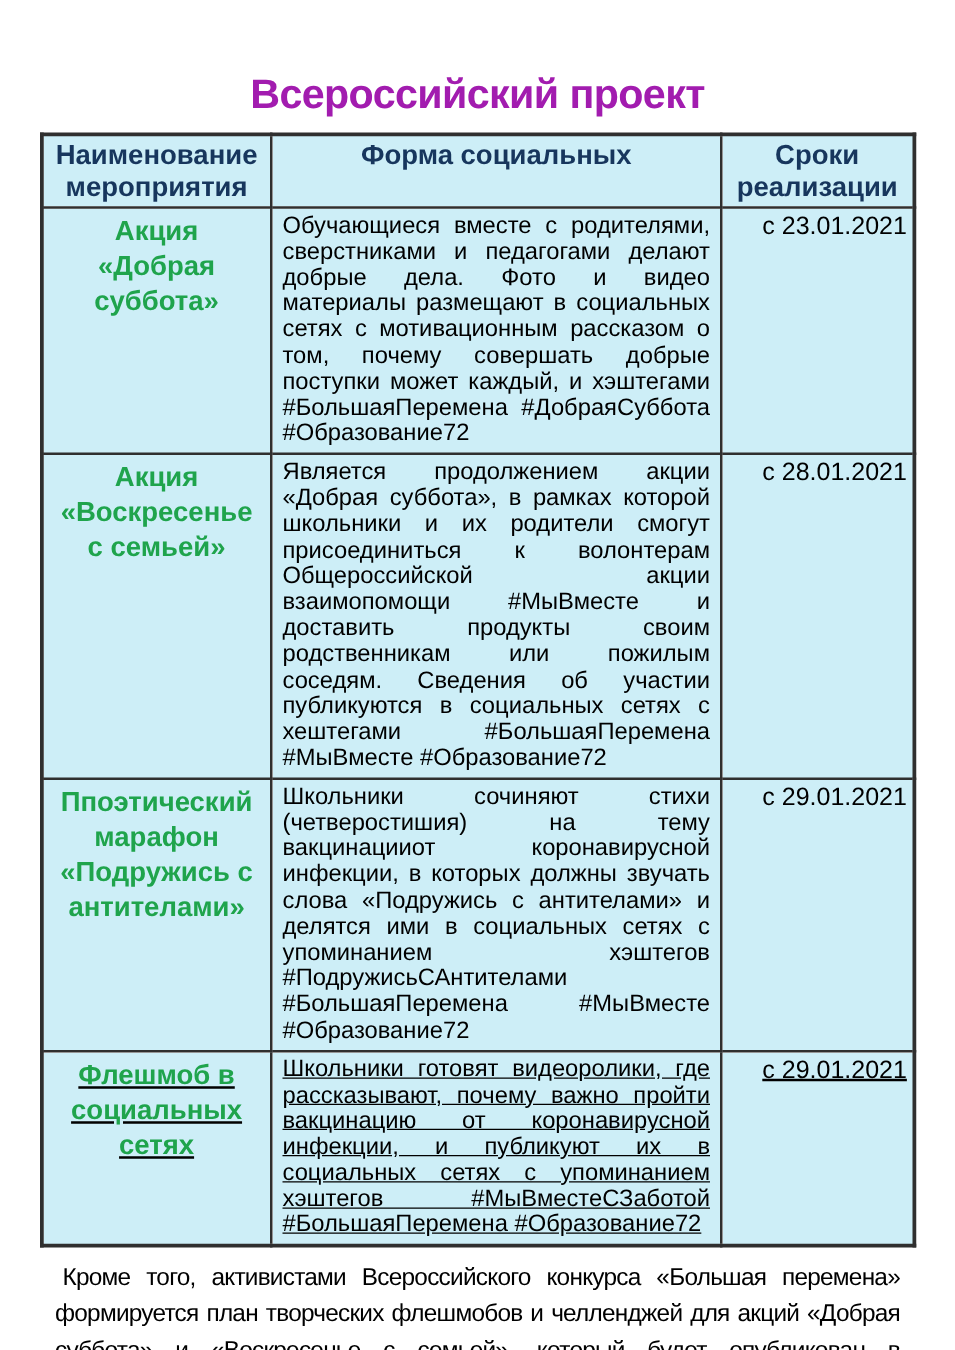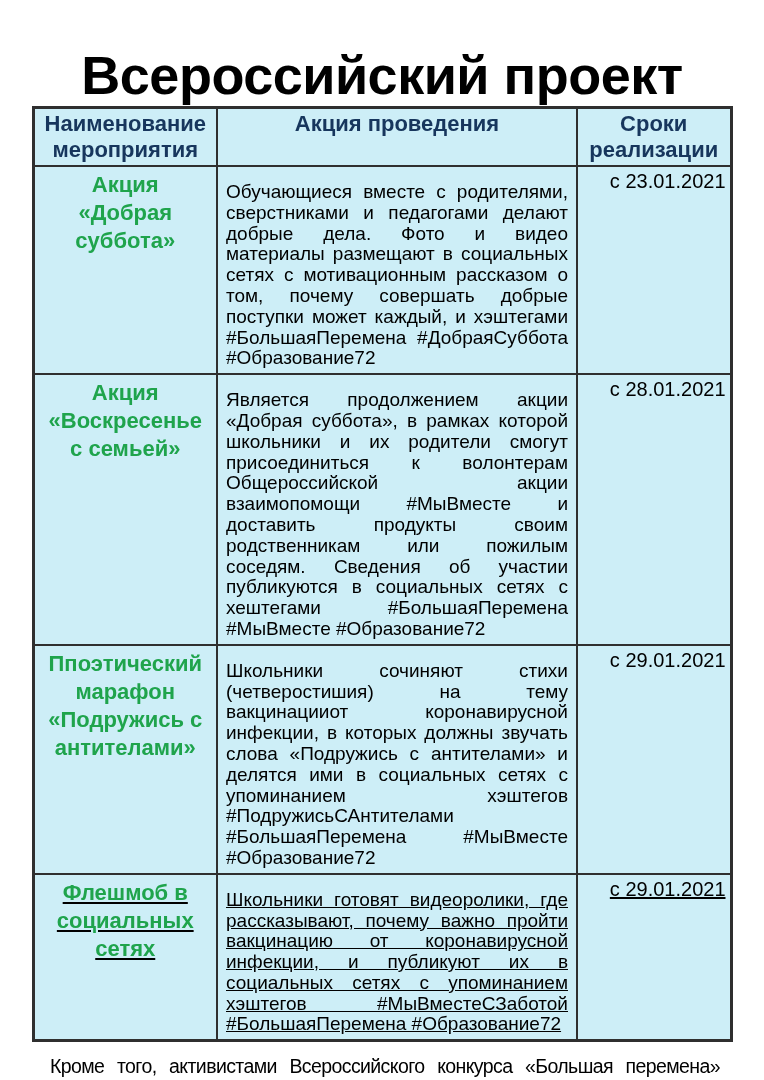--- a/index.html
+++ b/index.html
@@ -11,23 +11,23 @@
   .page {
     position: relative;
     width: 764px;
     height: 1080px;
     background: #ffffff;
     overflow: hidden;
   }
   .title {
     margin: 50px 10px 6px 10px;
     text-align: center;
-    color: #000000;
+    color: #a21caf;
     font-weight: bold;
-    font-size: 54px;
+    font-size: 33px;
     line-height: 50px;
     letter-spacing: -0.5px;
   }
   table.events {
     border-collapse: collapse;
     table-layout: fixed;
     width: 698px;
     margin: 0 auto;
     border: 3px solid #2f2f2f;
   }
@@ -58,21 +58,21 @@
     font-size: 22px;
     line-height: 28px;
     text-align: center;
     padding: 4px 12px;
   }
   td.desc {
     color: #000000;
     font-size: 19px;
     line-height: 20.8px;
     text-align: justify;
-    padding: 15px 8px 4px 8px;
+    padding: 4px 8px 4px 8px;
   }
   td.date {
     color: #000000;
     font-size: 20px;
     line-height: 22px;
     text-align: right;
     padding: 3px 4px;
   }
   tr.r1 { height: 187px; margin-top: 44px; }
   tr.r2 { height: 208px; }
@@ -100,21 +100,21 @@
 
   <table class="events">
     <colgroup>
       <col class="c-name">
       <col class="c-desc">
       <col class="c-date">
     </colgroup>
     <thead>
       <tr>
         <th class="hdr">Наименование мероприятия</th>
-        <th class="hdr">Акция проведения</th>
+        <th class="hdr">Форма социальных</th>
         <th class="hdr">Сроки реализации</th>
       </tr>
     </thead>
     <tbody>
       <tr class="r1">
         <td class="name">Акция «Добрая суббота»</td>
         <td class="desc">Обучающиеся вместе с родителями, сверстниками и педагогами делают добрые дела. Фото и видео материалы размещают в социальных сетях с мотивационным рассказом о том, почему совершать добрые поступки может каждый, и хэштегами #БольшаяПеремена #ДобраяСуббота #Образование72</td>
         <td class="date">с 23.01.2021</td>
       </tr>
       <tr class="r2">

